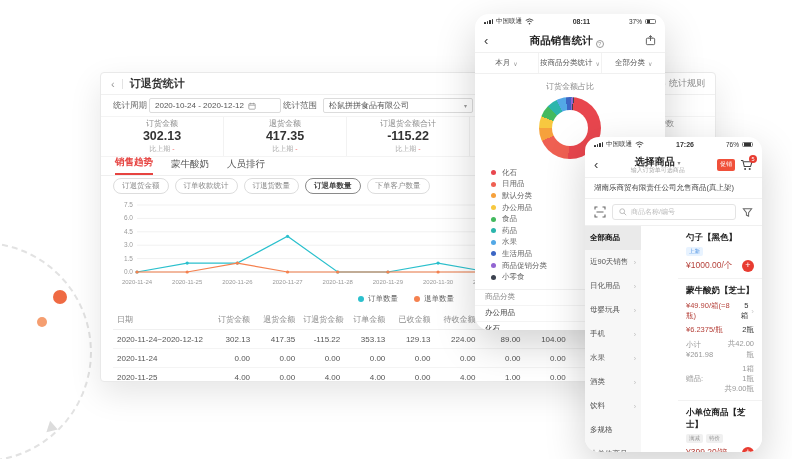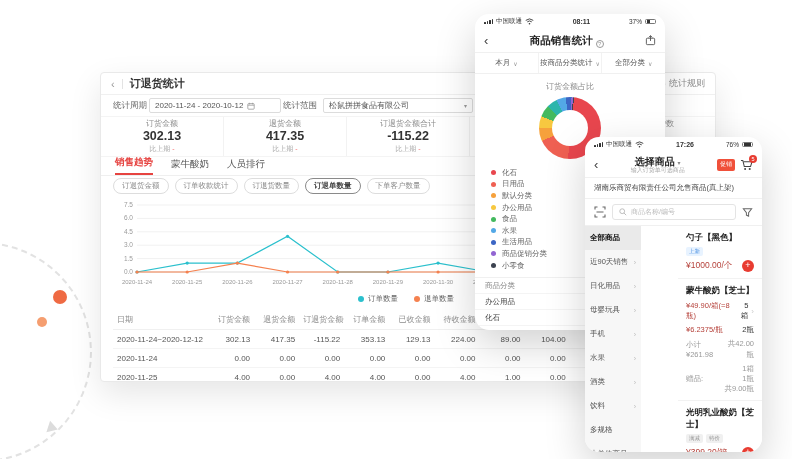--- a/index.html
+++ b/index.html
@@ -134,21 +134,21 @@
       <span class="d-hdiv"></span>
       <span class="d-title">订退货统计</span>
       <span class="d-rules">
         <span>⚙</span>
         <span>统计规则</span>
       </span>
     </div>
     <div class="d-filters">
       <span class="d-flabel">统计周期</span>
       <span class="d-input">
-        <span>2020-11-24 - 2020-10-12</span>
+        <span>2020-10-24 - 2020-12-12</span>
         <svg class="ic" width="8" height="8" viewBox="0 0 10 10">
             <rect x="1" y="2" width="8" height="7" rx="1" fill="none" stroke="#999"></rect>
             <line x1="1" y1="4" x2="9" y2="4" stroke="#999"></line>
             <line x1="3" y1="1" x2="3" y2="3" stroke="#999"></line>
             <line x1="7" y1="1" x2="7" y2="3" stroke="#999"></line>
           </svg>
       </span>
       <span class="d-flabel">统计范围</span>
       <span class="d-select">
         <span>松鼠拼拼食品有限公司</span>
@@ -383,20 +383,25 @@
           <span class="p1-ldot" style="background:#f7c840"></span>
                  <span>办公用品</span>
                  <span class="p1-lval">4,200.00</span>
         </div>
         <div class="p1-lrow">
           <span class="p1-ldot" style="background:#43b95e"></span>
                  <span>食品</span>
                  <span class="p1-lval">3,949.75</span>
         </div>
         <div class="p1-lrow">
+          <span class="p1-ldot" style="background:#2bb5ac"></span>
+                 <span>药品</span>
+                 <span class="p1-lval">3,690.56</span>
+        </div>
+        <div class="p1-lrow">
           <span class="p1-ldot" style="background:#53a8e6"></span>
                  <span>水果</span>
                  <span class="p1-lval">3,177.64</span>
         </div>
         <div class="p1-lrow">
           <span class="p1-ldot" style="background:#3c66c4"></span>
                  <span>生活用品</span>
                  <span class="p1-lval">2,017.44</span>
         </div>
         <div class="p1-lrow">
@@ -551,21 +556,21 @@
             <div class="p2-line">
               <span class="lft gray">小计 ¥261.98</span>
         <span class="rgt gray">共42.00瓶</span>
         </div>
             <div class="p2-line">
               <span class="lft gray">赠品:</span>
         <span class="rgt gray">1箱<br>1瓶<br>共9.00瓶</span>
         </div>
           </div>
           <div class="p2-item">
-            <div class="p2-name">光明乳业酸奶【芝士】</div>
+            <div class="p2-name">小单位商品【芝士】</div>
             <div class="p2-tags">
               <span class="ptag gray">满减</span>
               <span class="ptag gray">特价</span>
             </div>
             <div class="p2-pricerow">
               <span class="p2-price">¥399.20/箱</span>
               <span class="addbtn">+</span>
             </div>
           </div>
           <div class="p2-item">

